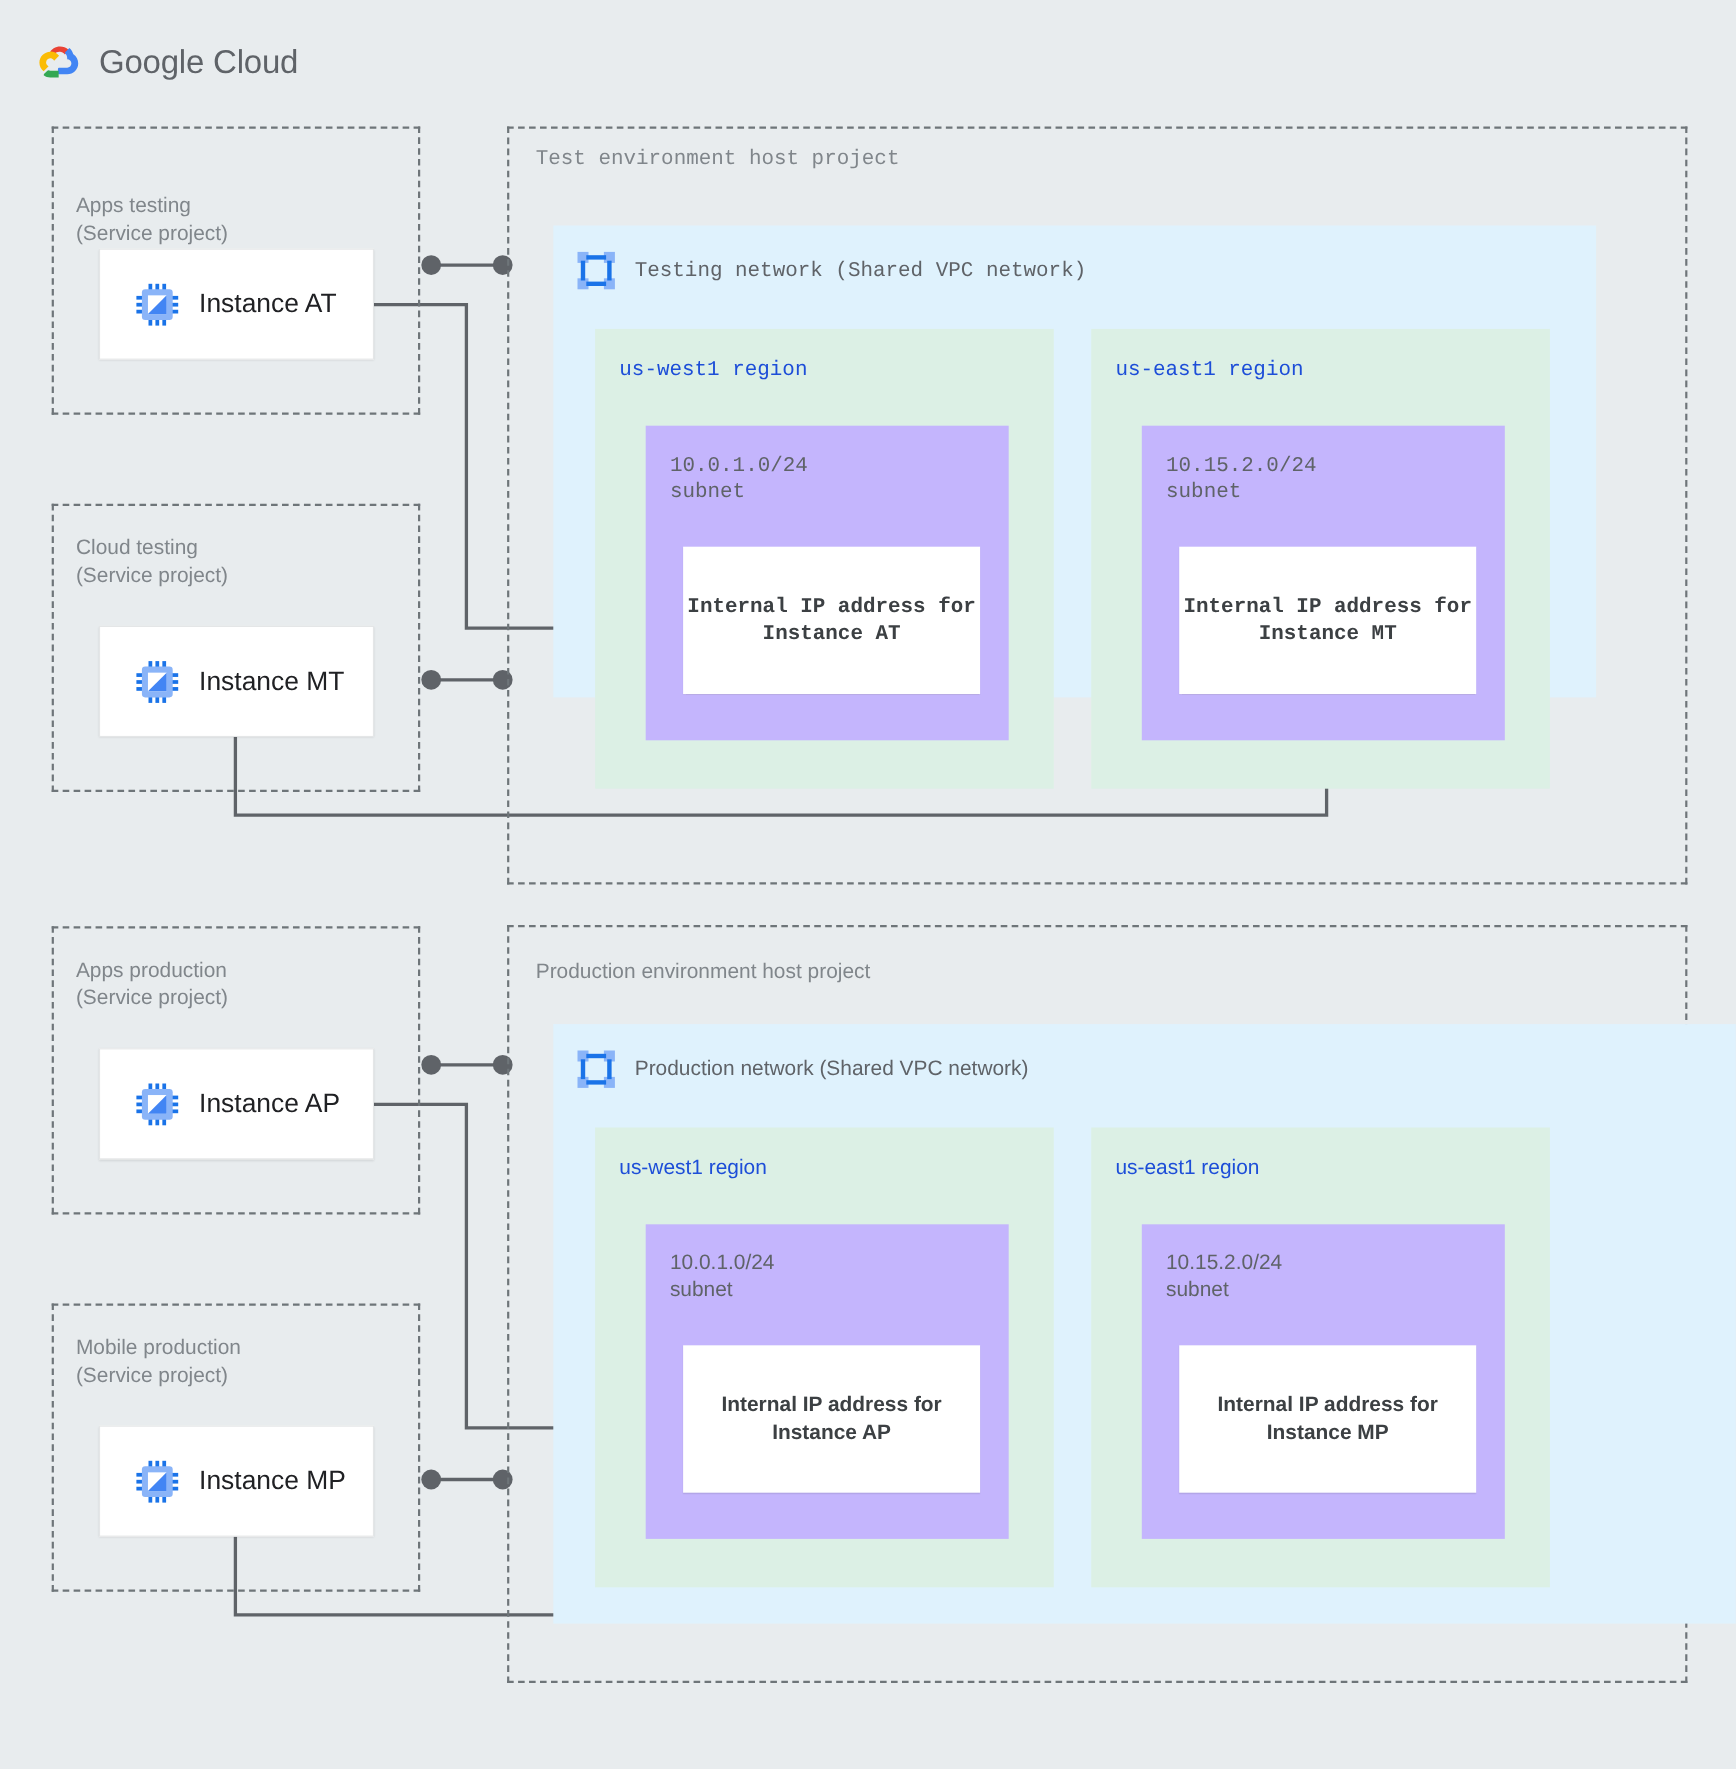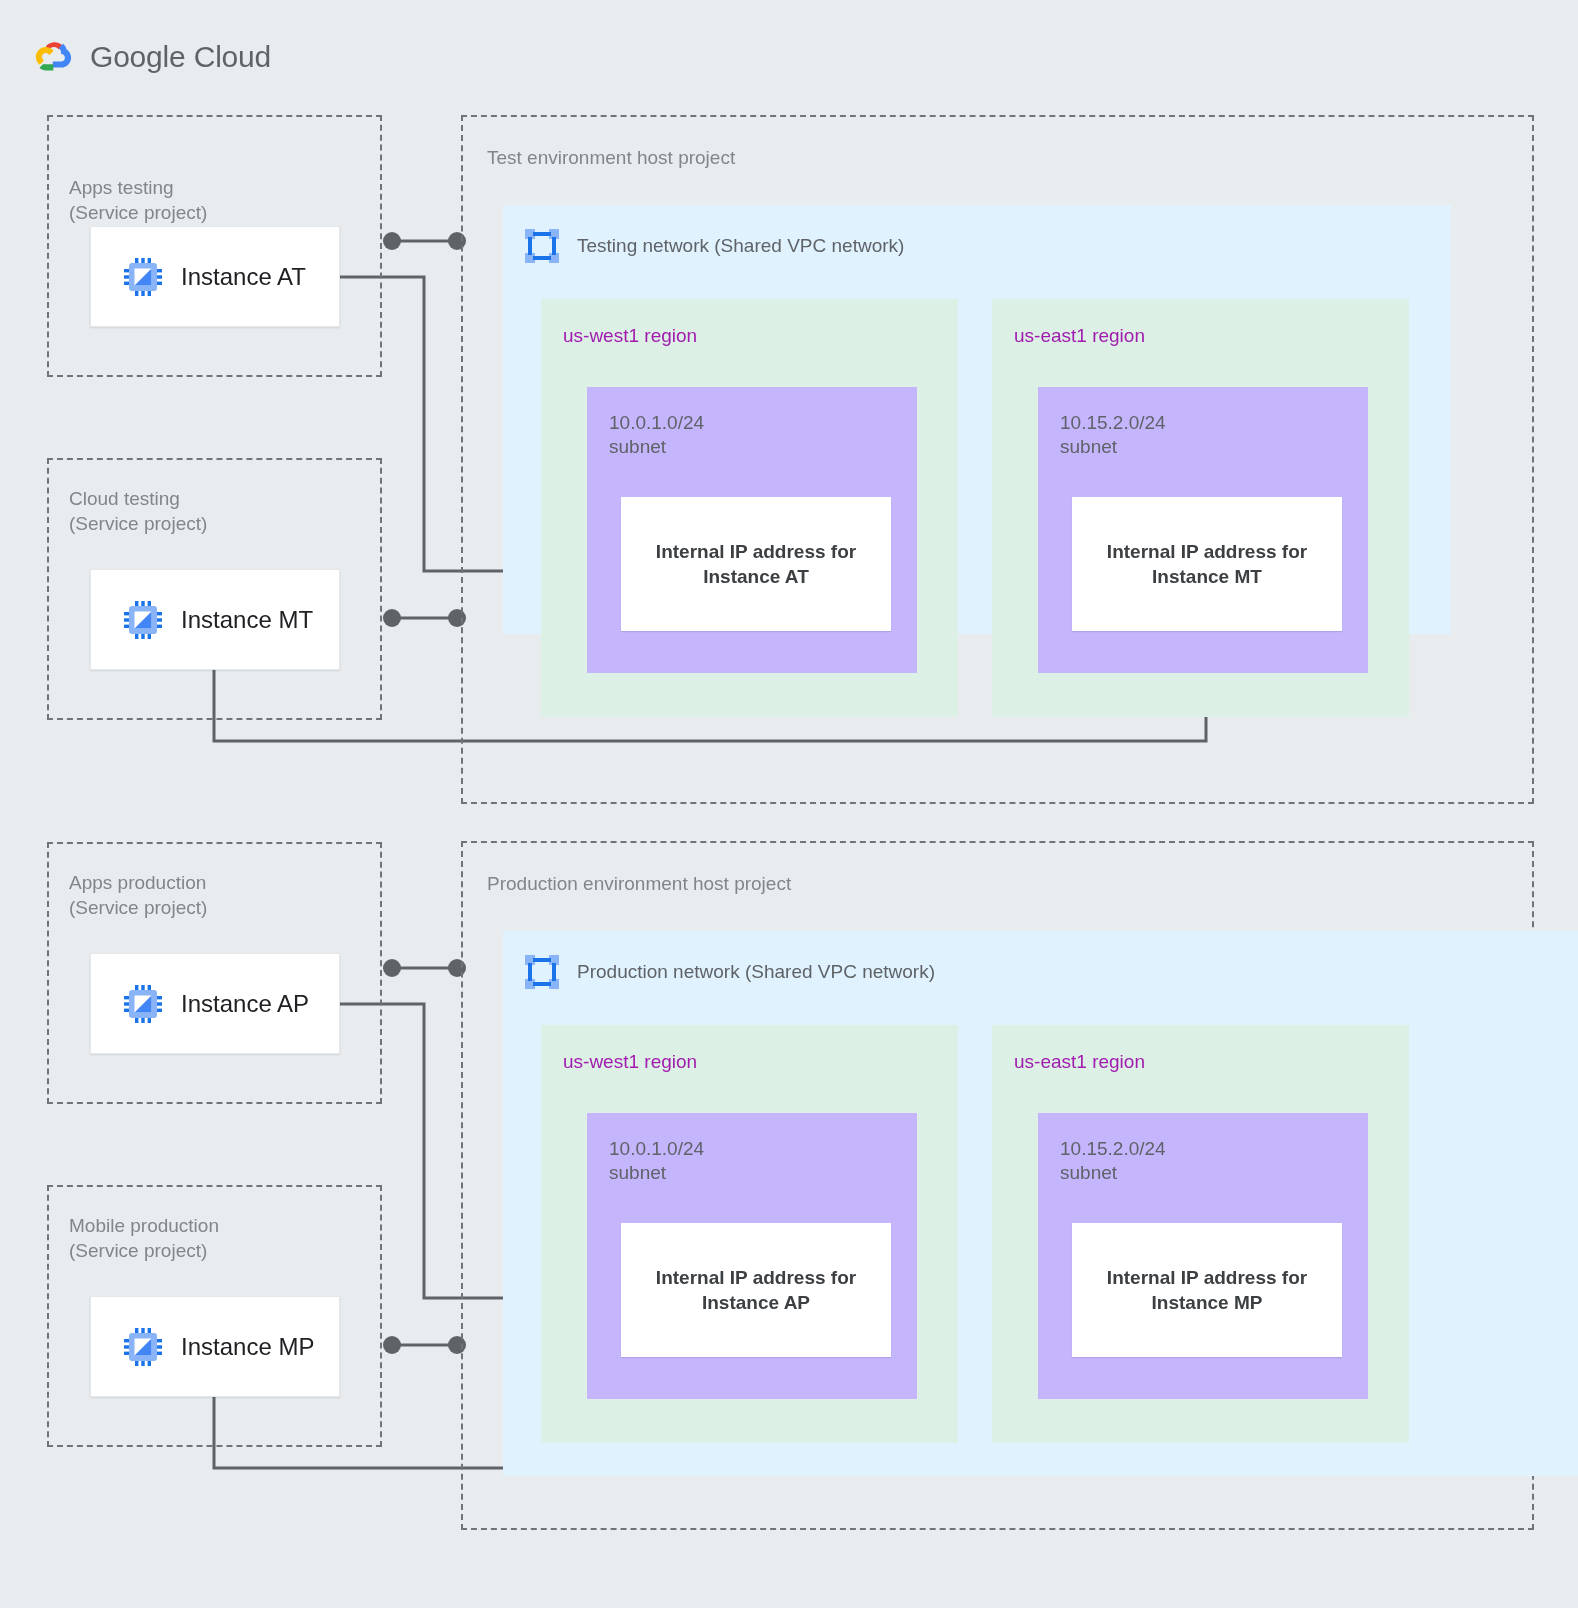--- a/index.html
+++ b/index.html
@@ -46,21 +46,21 @@
     align-items: center;
     gap: 16px;
   }
   .vpc-title { font-size: 19px; color: #5f6368; white-space: nowrap; }
 
   
   .region { background: #dcf0e5; }
   .region-label {
     position: absolute;
     left: 22px; top: 26px;
-    font-size: 19px; color: #a21caf;
+    font-size: 19px; color: #1d4ed8;
   }
 
   
   .subnet { background: #c4b5fd; }
   .subnet-label {
     position: absolute;
     left: 22px; top: 24px;
     font-size: 19px; color: #5f6368;
     line-height: 24px; white-space: pre-line;
   }
@@ -190,24 +190,24 @@
         <rect x="33" y="24.6" width="6" height="3.4"></rect>
     </g>
     <rect x="6" y="6" width="28" height="28" rx="3" fill="#8ab4f8"></rect>
     <rect x="11.5" y="11.5" width="17" height="17" fill="#ffffff"></rect>
     <path d="M11.5 28.5 L28.5 11.5 L28.5 28.5 Z" fill="#4285f4"></path>
   </svg>
   <span class="label">Instance MT</span>
 </div>
 
 <div class="abs host-project" style="left:461px; top:115px; width:1073px; height:689px;">
-  <div class="proj-label" style="left:24px; top:28px;">Test environment host project</div>
-</div>
-
-<div class="abs vpc" style="left:503px; top:205px; width:948px; height:429px;">
+  <div class="proj-label" style="left:24px; top:15px;font-family:Liberation Mono, monospace;">Test environment host project</div>
+</div>
+
+<div class="abs vpc" style="left:503px; top:205px; width:948px; height:429px;font-family:Liberation Mono, monospace;">
   <div class="vpc-head" style="left:20px; top:22px;">
     <svg class="vpc-icon" viewBox="0 0 38 38">
       <rect x="2" y="2" width="10" height="10" fill="#8ab4f8"></rect>
       <rect x="26" y="2" width="10" height="10" fill="#8ab4f8"></rect>
       <rect x="2" y="26" width="10" height="10" fill="#8ab4f8"></rect>
       <rect x="26" y="26" width="10" height="10" fill="#8ab4f8"></rect>
       <rect x="10" y="5" width="18" height="4" fill="#1a73e8"></rect>
       <rect x="10" y="29" width="18" height="4" fill="#1a73e8"></rect>
       <rect x="5" y="10" width="4" height="18" fill="#1a73e8"></rect>
       <rect x="29" y="10" width="4" height="18" fill="#1a73e8"></rect>

